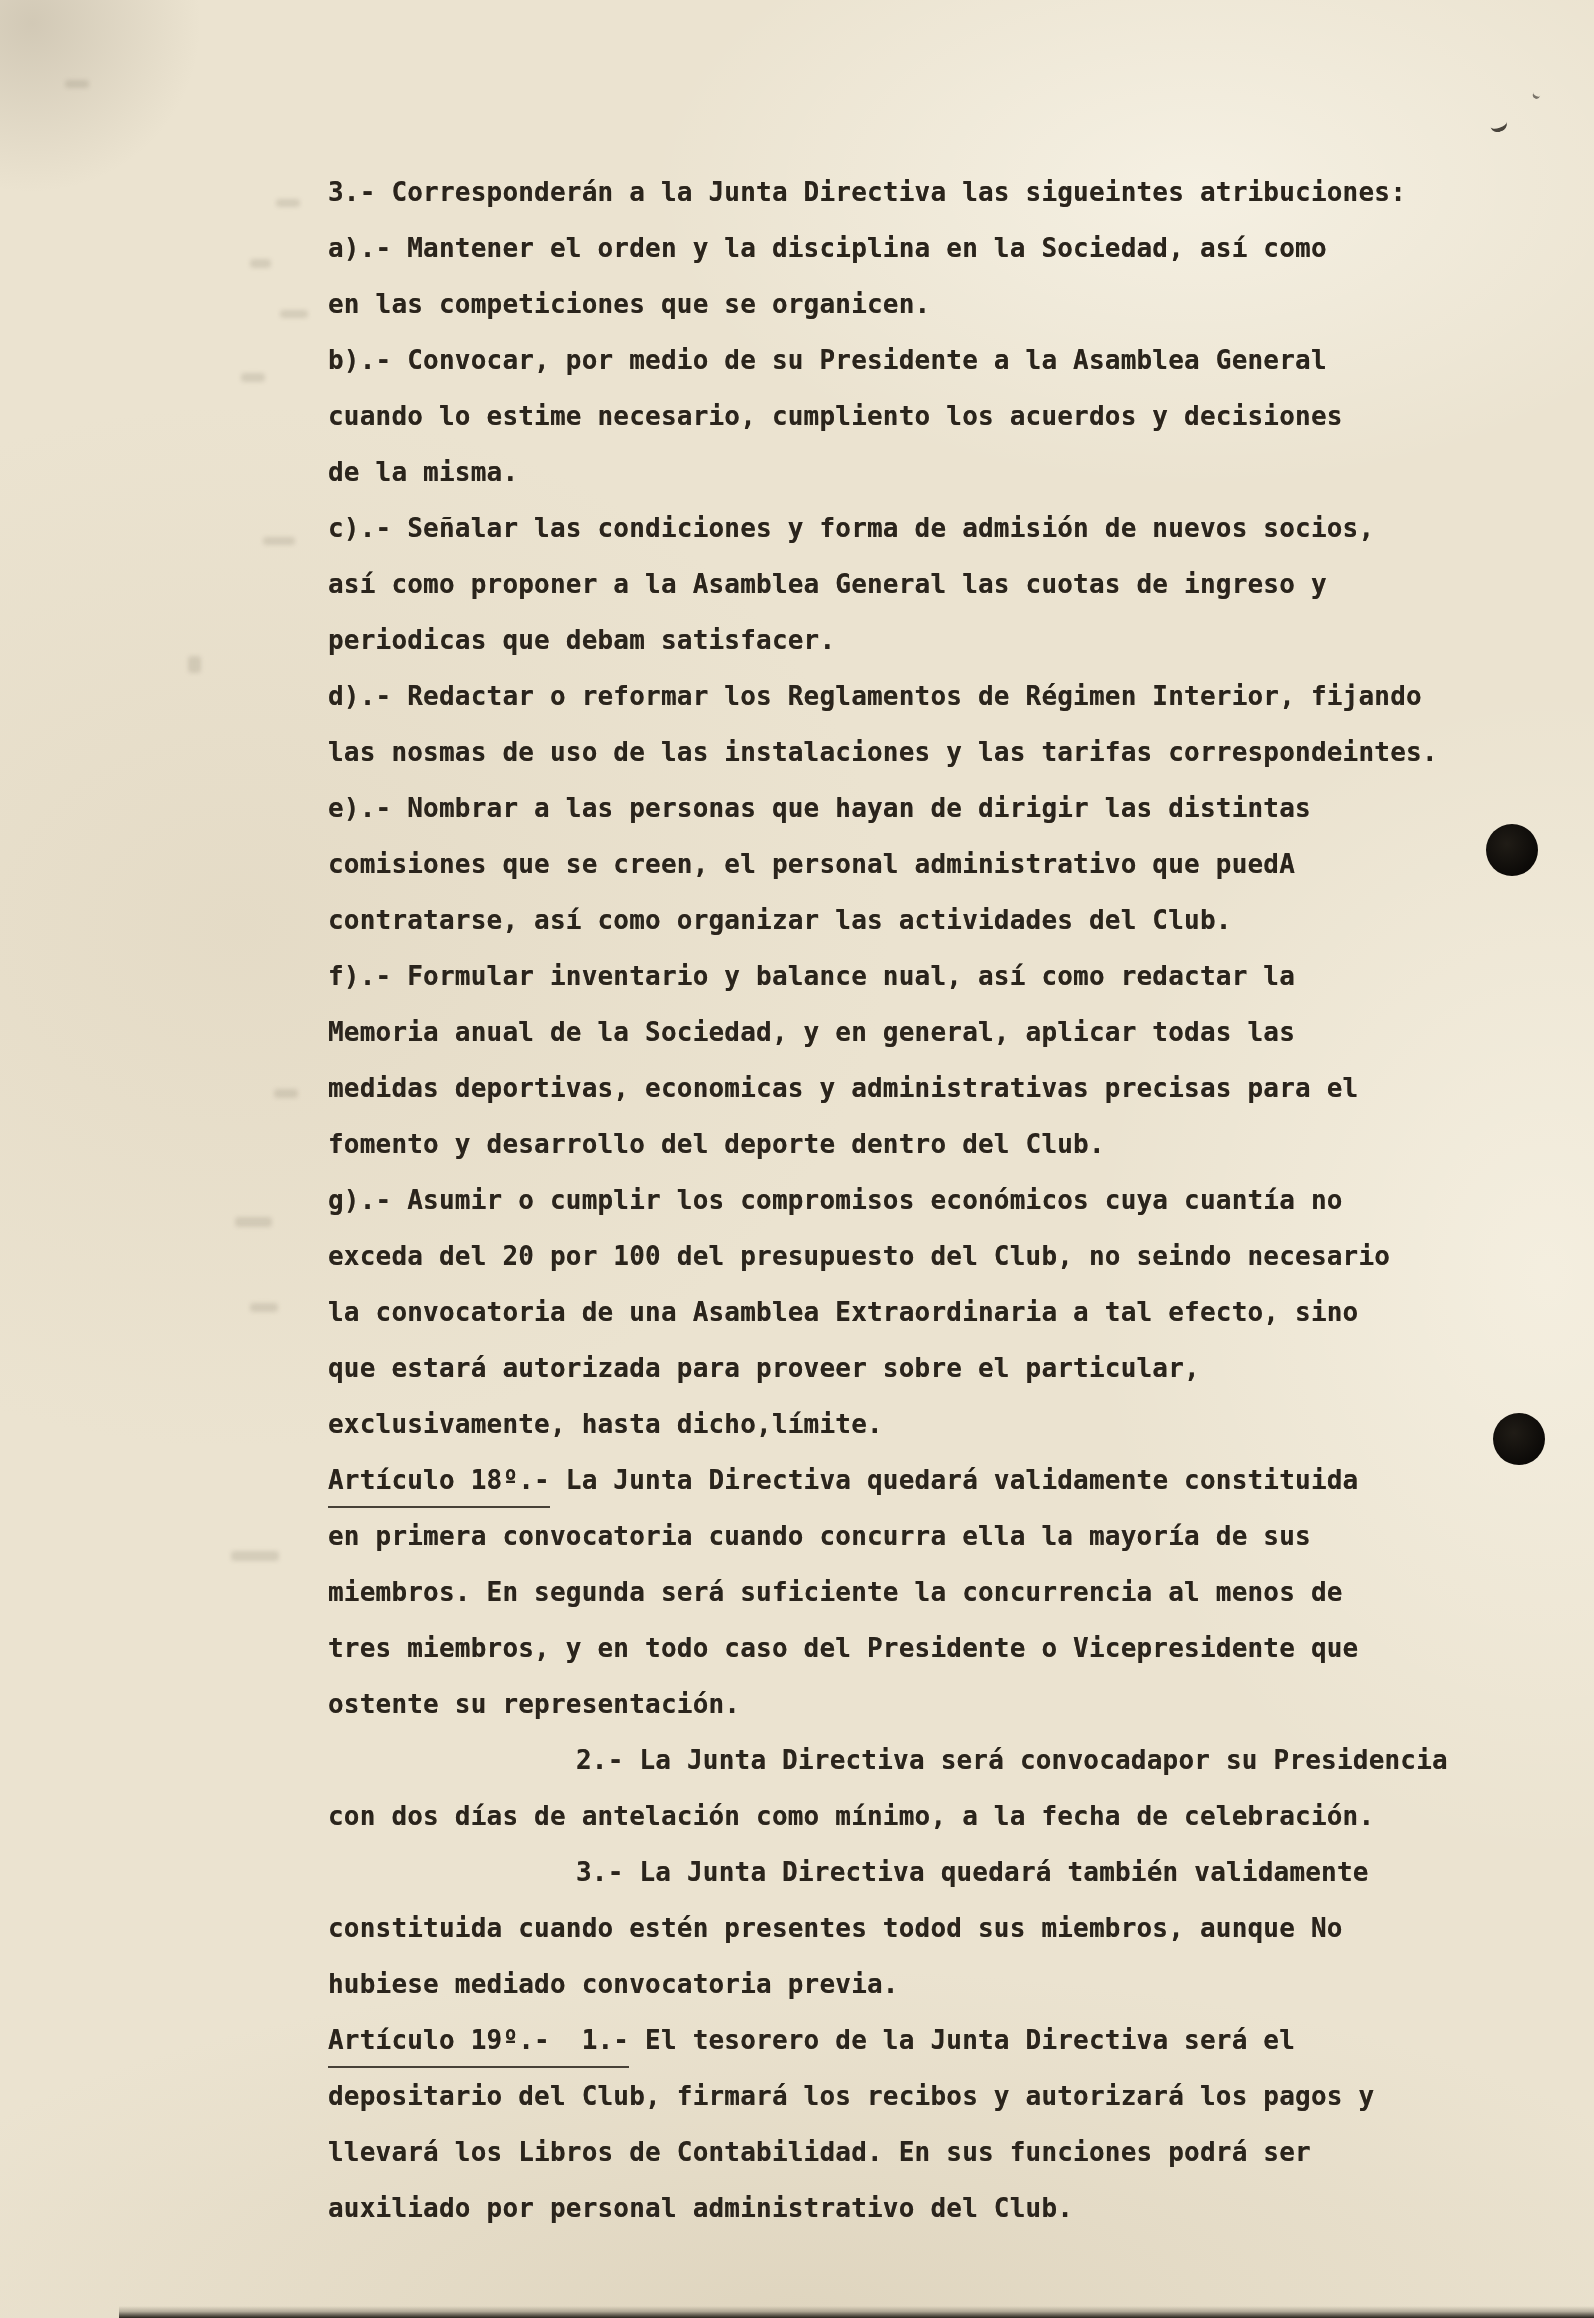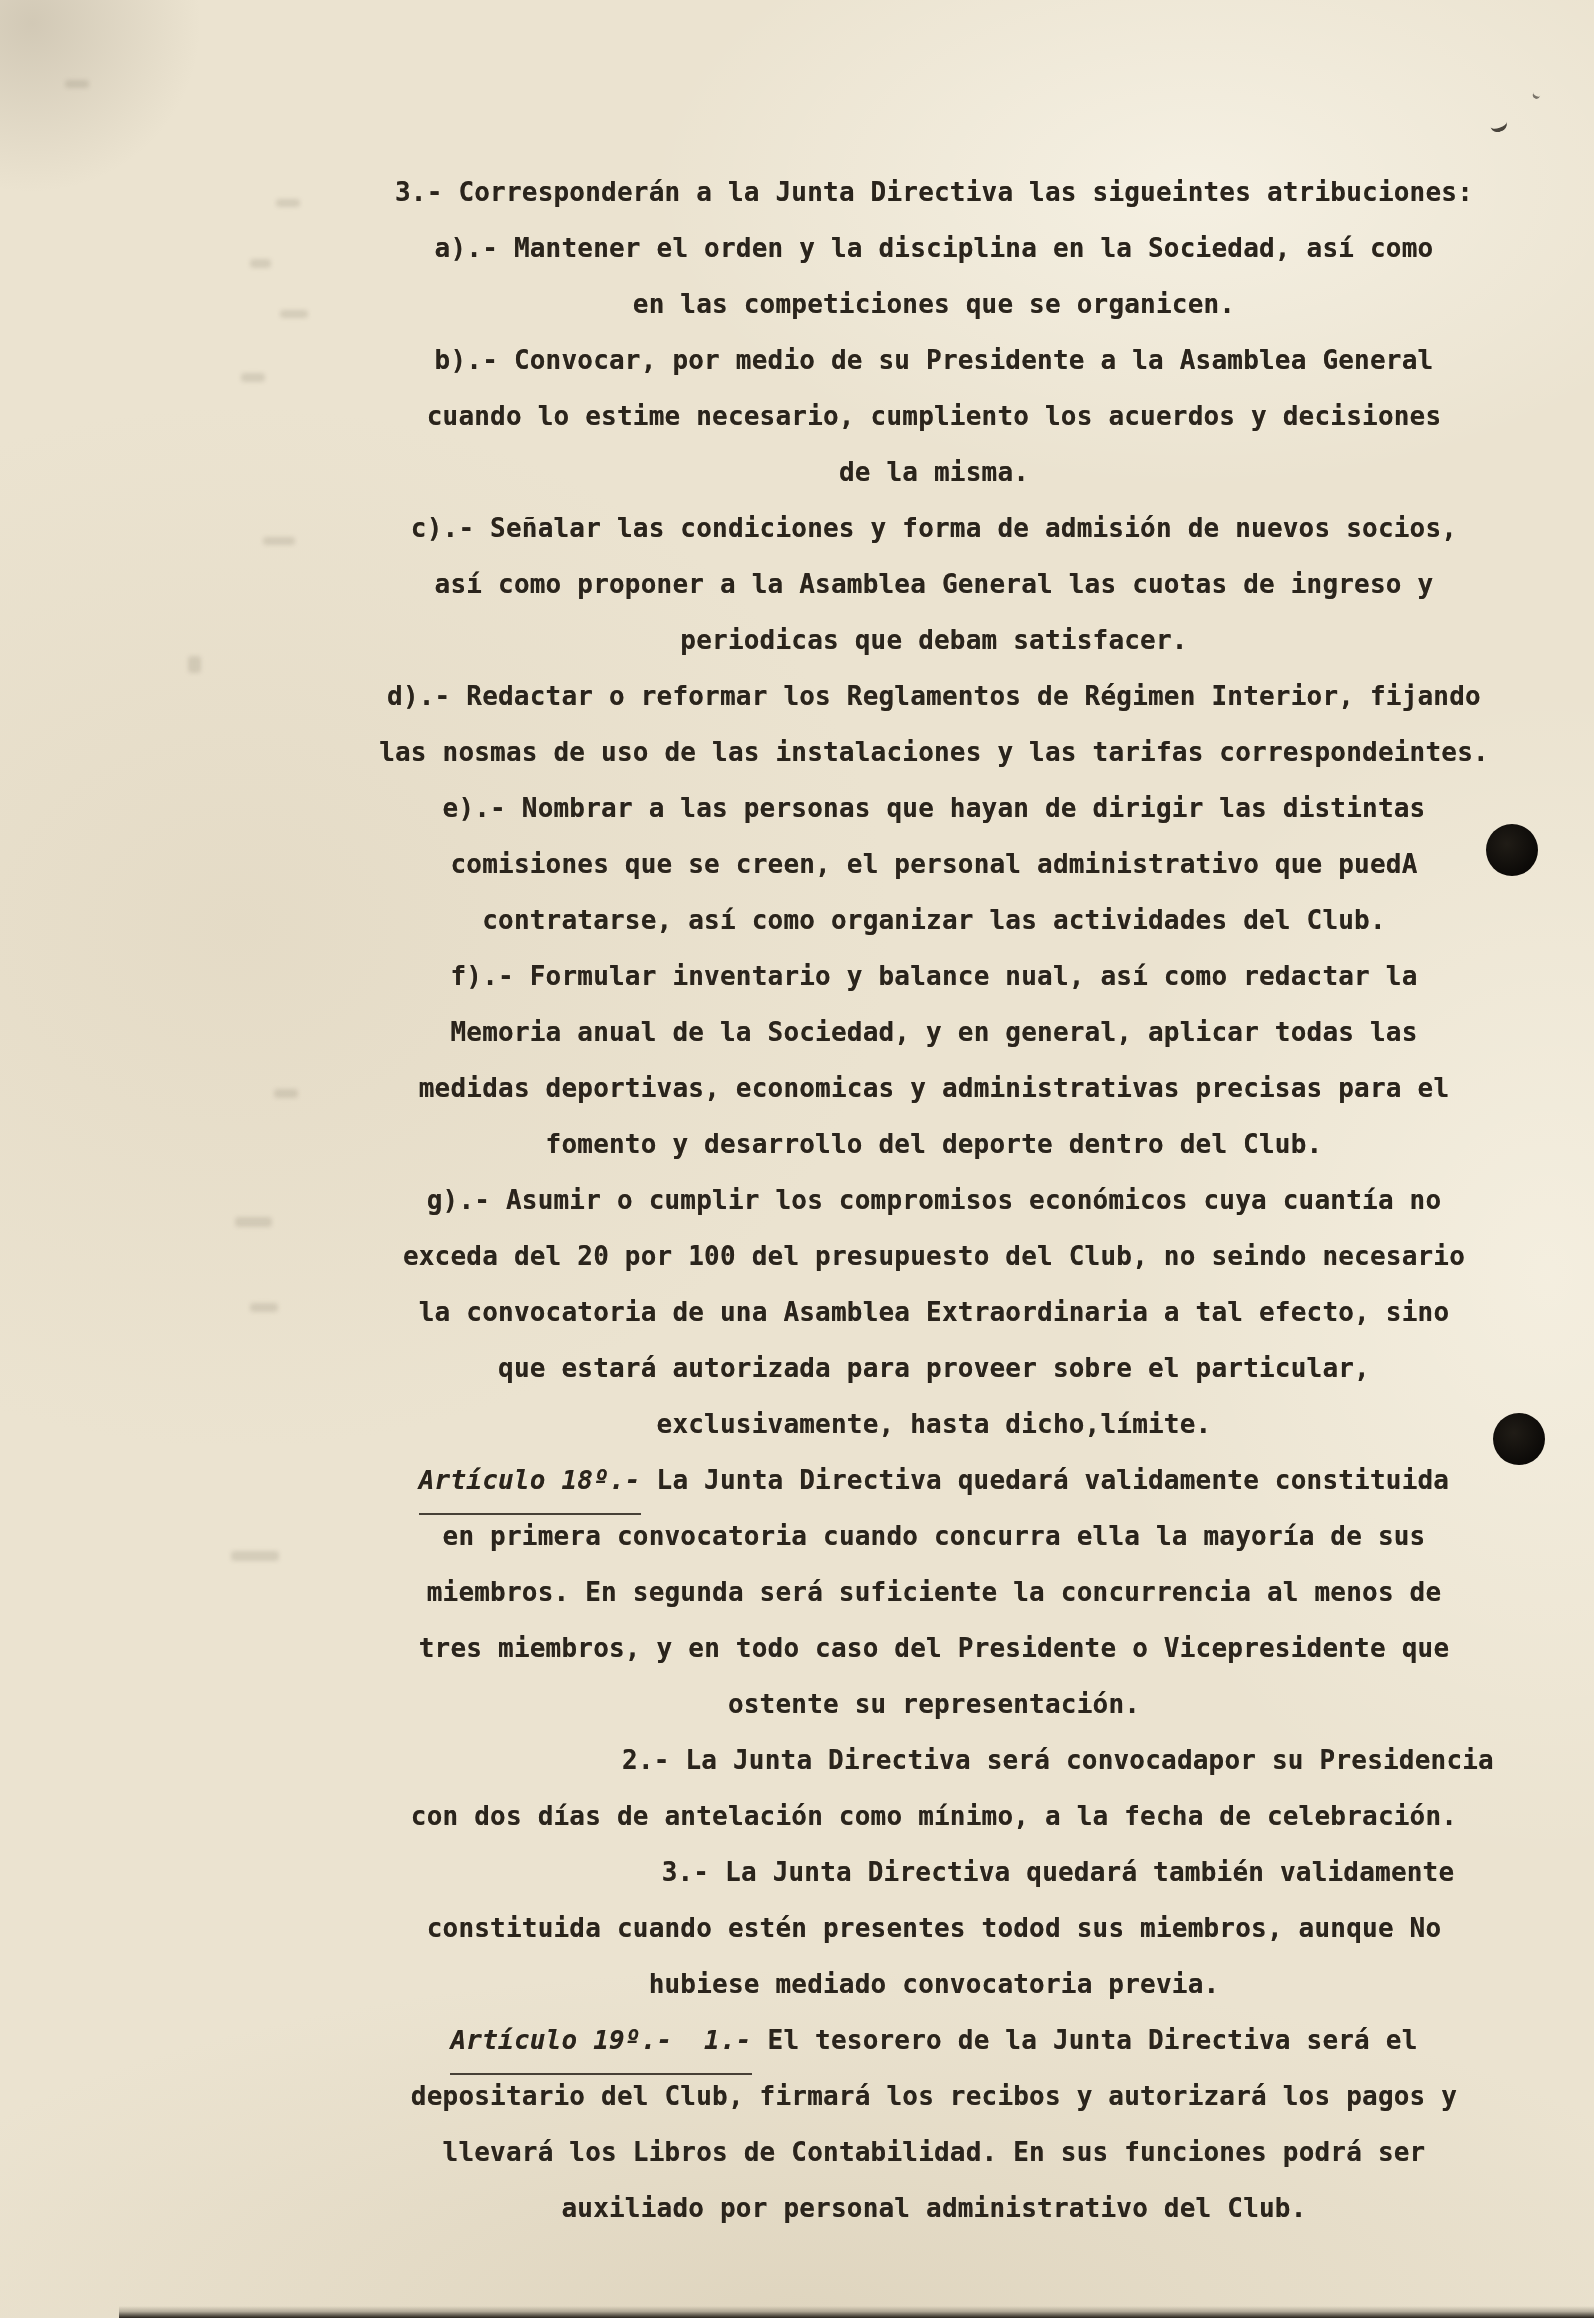--- a/index.html
+++ b/index.html
@@ -27,26 +27,25 @@
     top: 164px;
     width: 1212px;
     color: var(--ink, #2a241c);
     font-size: 26px;
     line-height: 56px;
     font-weight: 700;
     white-space: pre;
     letter-spacing: 0.2px;
     text-shadow: 0 0 0.6px rgba(42,36,28,0.55);
   }
-  .line { height: 56px; text-align: center; }
+  .line { height: 56px; }
   .line.indent { padding-left: 248px; }
   .u {
     border-bottom: 2.8px solid rgba(42,36,28,0.85);
-    padding-bottom: 18px;
-    font-style: italic;
+    padding-bottom: 11px;
   }
   .punch {
     position: absolute;
     border-radius: 50%;
     background: radial-gradient(circle at 40% 38%, #201c16, var(--punch, #0c0a08) 70%);
   }
   .punch.one { left: 1486px; top: 824px;  width: 52px; height: 52px; }
   .punch.two { left: 1493px; top: 1413px; width: 52px; height: 52px; }
   .pen-mark {
     position: absolute;

